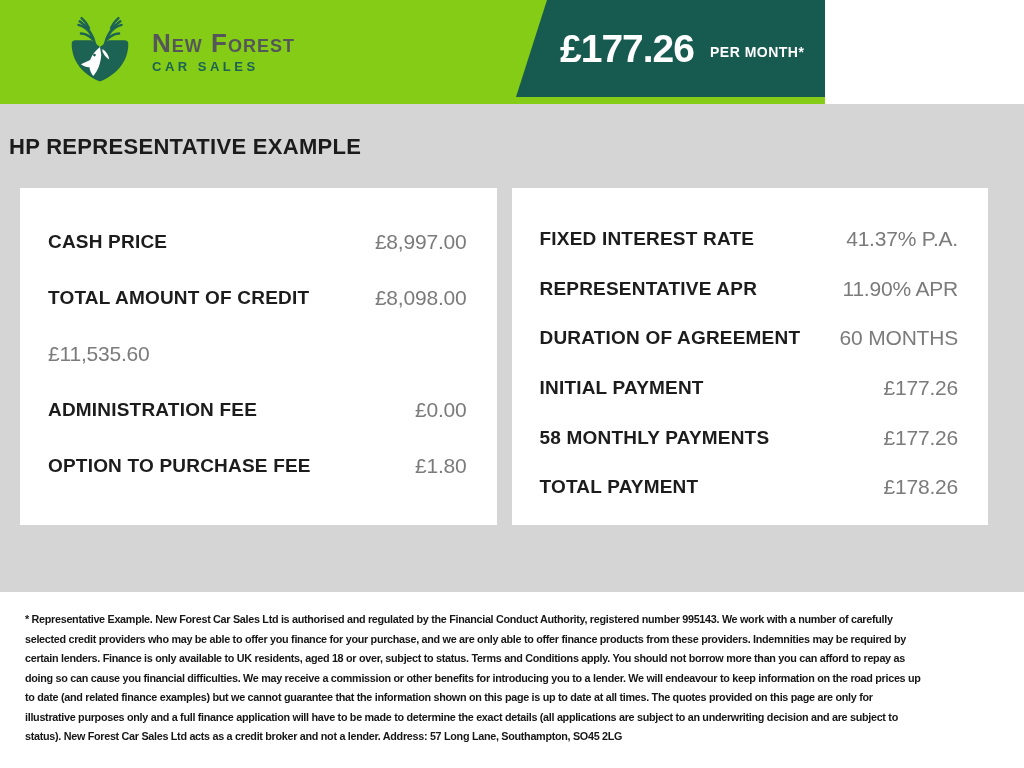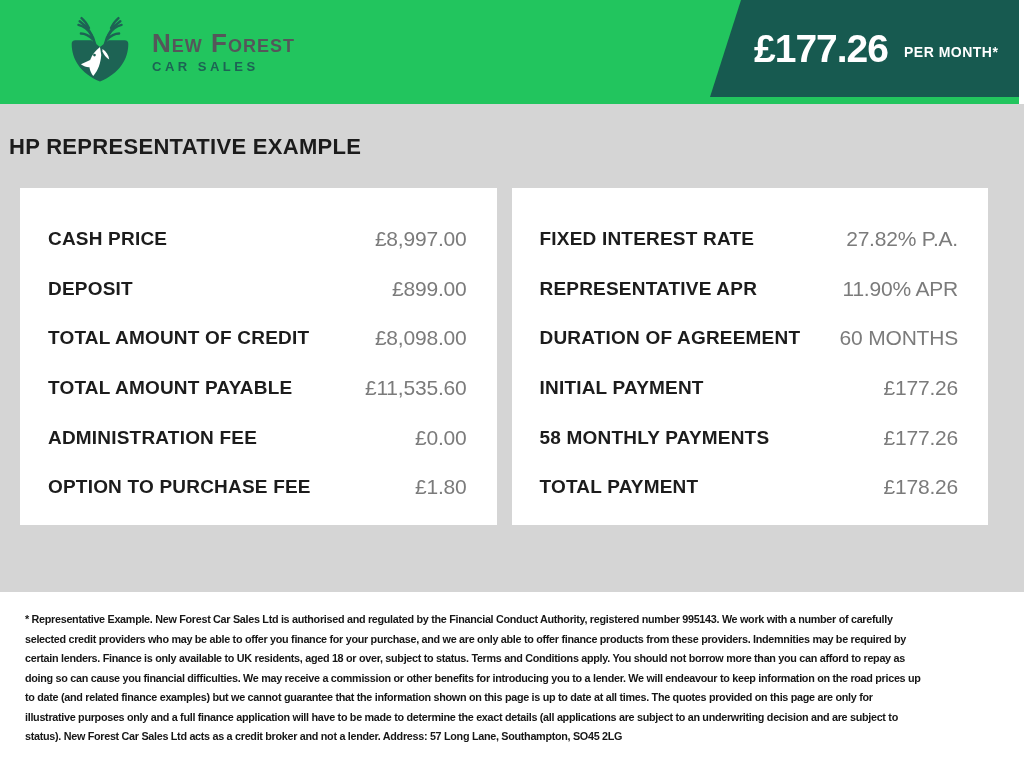--- a/index.html
+++ b/index.html
@@ -7,23 +7,23 @@
   body {
     font-family: "Liberation Sans", sans-serif;
     background: #ffffff;
     position: relative;
     overflow: hidden;
   }
 
   
   .header {
     position: relative;
-    width: 1019px;
+    width: 825px;
     height: 104px;
-    background: #22c55e;
+    background: #84cc16;
   }
   .logo {
     position: absolute;
     left: 62px;
     top: 12px;
     display: flex;
     align-items: center;
     gap: 14px;
   }
   .logo-icon svg { display: block; height: 80px; width: 76px; }
@@ -180,45 +180,40 @@
   <div class="page-title">HP REPRESENTATIVE EXAMPLE</div>
 
   <div class="cards">
 
     <div class="card">
       <div class="row">
         <span class="lbl">CASH PRICE</span>
         <span class="val">£8,997.00</span>
       </div>
       <div class="row">
-        <span class="lbl">DEPOSIT</span>
-        <span class="val">£899.00</span>
-      </div>
-      <div class="row">
         <span class="lbl">TOTAL AMOUNT OF CREDIT</span>
         <span class="val">£8,098.00</span>
       </div>
       <div class="row">
-        <span class="lbl">TOTAL AMOUNT PAYABLE</span>
         <span class="val">£11,535.60</span>
       </div>
       <div class="row">
         <span class="lbl">ADMINISTRATION FEE</span>
         <span class="val">£0.00</span>
       </div>
       <div class="row">
         <span class="lbl">OPTION TO PURCHASE FEE</span>
         <span class="val">£1.80</span>
       </div>
     </div>
 
     <div class="card">
       <div class="row">
         <span class="lbl">FIXED INTEREST RATE</span>
-        <span class="val">27.82% P.A.</span>
+        <span class="val">41.37% P.A.</span>
       </div>
       <div class="row">
         <span class="lbl">REPRESENTATIVE APR</span>
         <span class="val">11.90% APR</span>
       </div>
       <div class="row">
         <span class="lbl">DURATION OF AGREEMENT</span>
         <span class="val">60 MONTHS</span>
       </div>
       <div class="row">

